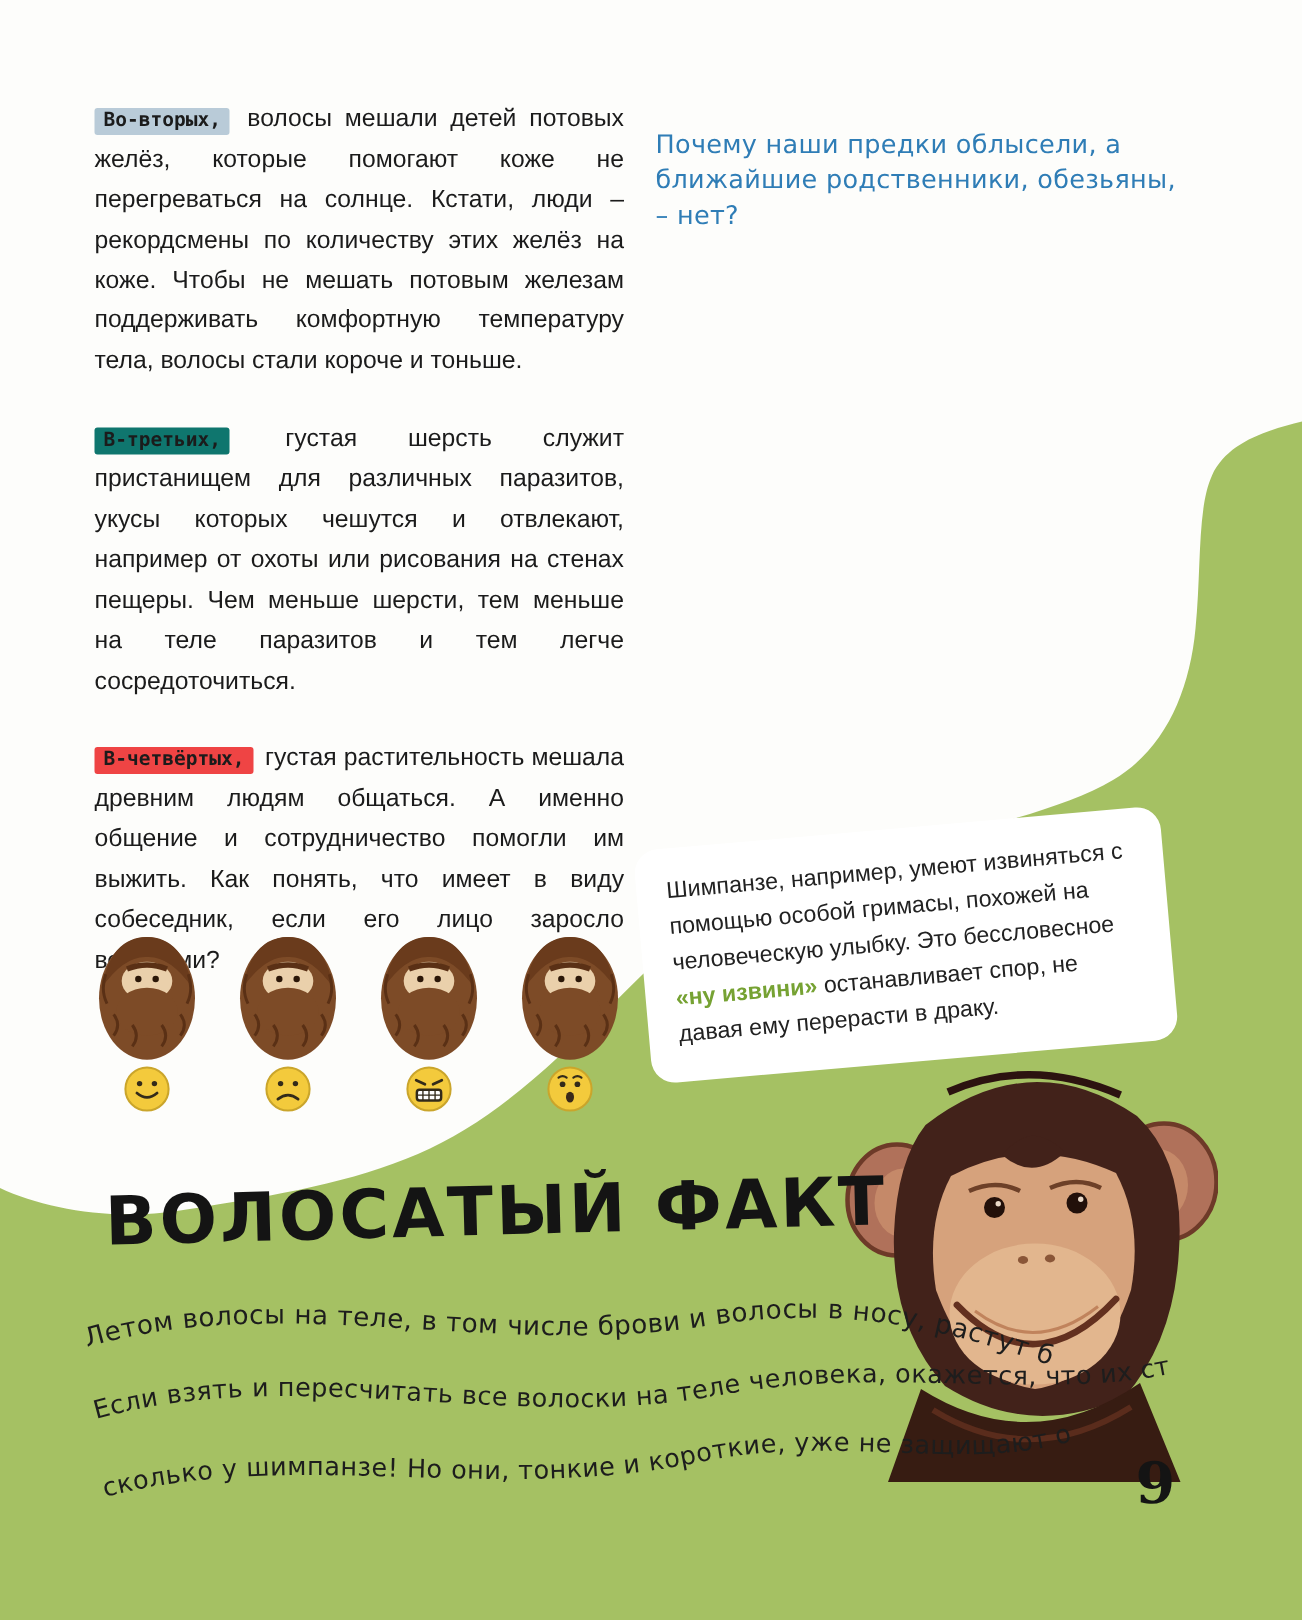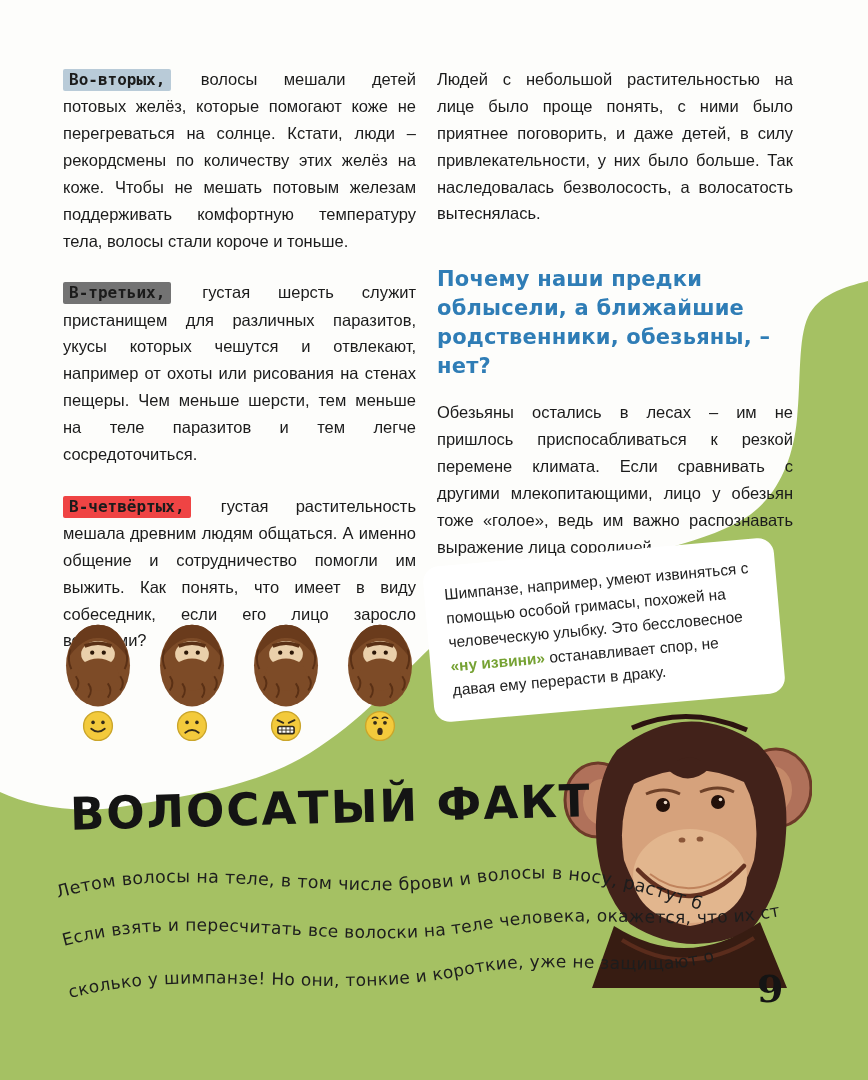--- a/index.html
+++ b/index.html
@@ -13,30 +13,30 @@
   .col { position:absolute; z-index:2; }
   .col-left  { left:63px;  top:66px; width:353px; }
   .col-right { left:437px; top:66px; width:356px; }
 
   p.body {
     font-size:16.5px; line-height:1.63; text-align:justify;
     margin-bottom:25px; color:#1b1b1b;
   }
   .lead {
     font-family:"DejaVu Sans Mono", monospace; font-weight:bold;
-    font-size:16px; padding:1px 6px 2px; margin-right:3px;
+    font-size:13px; padding:1px 6px 2px; margin-right:3px;
     border-radius:2px; white-space:nowrap;
   }
   .lead-blue   { background:#b9cbd8; }
-  .lead-pink   { background:#737373; }
+  .lead-pink   { background:#0f766e; }
   .lead-yellow { background:#ef4444; }
 
   .heading {
-    color:#2f7db6; font-weight:bold; font-size:21px; line-height:1.38;
-    margin:38px 0 18px; font-family:"DejaVu Sans", sans-serif; letter-spacing:.2px;
+    color:#2f7db6; font-weight:normal; font-size:17px; line-height:1.38;
+    margin:20px 0 18px; font-family:"DejaVu Sans", sans-serif; letter-spacing:.2px;
   }
 
   .faces {
     position:absolute; left:58px; top:614px; width:362px; z-index:2;
     display:flex; justify-content:space-between;
   }
   .face-unit { display:flex; flex-direction:column; align-items:center; }
   .face-unit .emoji { margin-top:-2px; }
 
   .callout {
@@ -73,23 +73,21 @@
     <path d="M868 281 C844 287 818 295 808 317 C798 339 801 379 797 419 C793 462 776 500 742 520 C700 545 620 558 560 578 C505 596 462 617 428 650 C398 679 360 722 310 753 C258 785 196 795 120 807 C75 814 30 806 0 792 L0 1080 L868 1080 Z" fill="#a5c163"></path>
   </svg>
 
   <div class="col col-left">
     <p class="body"><span class="lead lead-blue">Во-вторых,</span> <span>волосы мешали детей потовых желёз, которые помогают коже не перегреваться на солнце. Кстати, люди – рекордсмены по количеству этих желёз на коже. Чтобы не мешать потовым железам поддерживать комфортную температуру тела, волосы стали короче и тоньше.</span></p>
     <p class="body"><span class="lead lead-pink">В-третьих,</span> <span>густая шерсть служит пристанищем для различных паразитов, укусы которых чешутся и отвлекают, например от охоты или рисования на стенах пещеры. Чем меньше шерсти, тем меньше на теле паразитов и тем легче сосредоточиться.</span></p>
     <p class="body"><span class="lead lead-yellow">В-четвёртых,</span> <span>густая растительность мешала древним людям общаться. А именно общение и сотрудничество помогли им выжить. Как понять, что имеет в виду собеседник, если его лицо заросло волосами?</span></p>
   </div>
 
   <div class="col col-right">
-    <p class="body">Людей с небольшой растительностью на лице было проще понять, с ними было приятнее поговорить, и даже детей, в силу привлекательности, у них было больше. Так наследовалась безволосость, а волосатость вытеснялась.</p>
     <h2 class="heading">Почему наши предки облысели, а ближайшие родственники, обезьяны, – нет?</h2>
-    <p class="body">Обезьяны остались в лесах – им не пришлось приспосабливаться к резкой перемене климата. Если сравнивать с другими млекопитающими, лицо у обезьян тоже «голое», ведь им важно распознавать выражение лица сородичей.</p>
   </div>
 
   <div class="faces">
 
     <div class="face-unit">
       <svg width="80" height="96" viewBox="0 0 90 108">
         <ellipse cx="45" cy="58" rx="36" ry="46" fill="#7d4b27"></ellipse>
         <path d="M11 50 Q18 12 45 12 Q72 12 79 50 Q62 26 45 27 Q28 26 11 50 Z" fill="#6a3b1c"></path>
         <ellipse cx="45" cy="45" rx="19" ry="14.5" fill="#ead0ab"></ellipse>
         <path d="M30 36 Q45 30 60 36" stroke="#5a3015" stroke-width="4" fill="none"></path>

